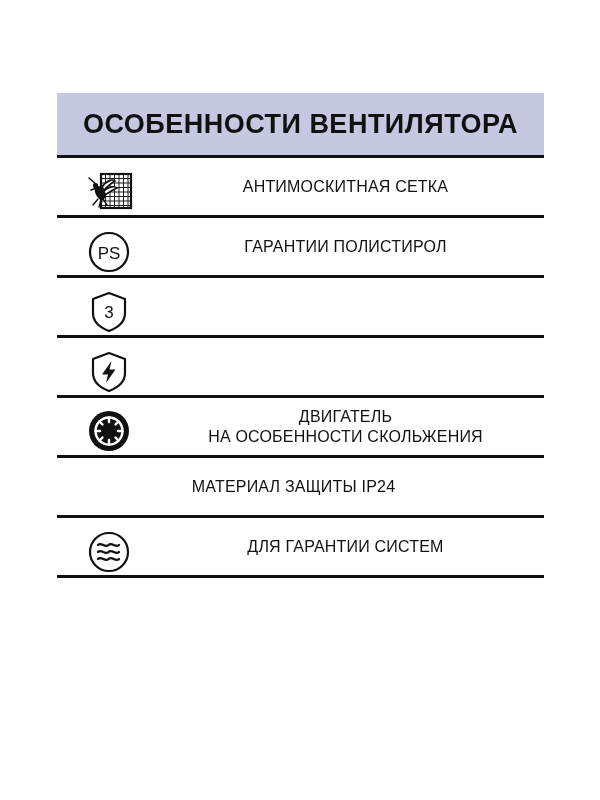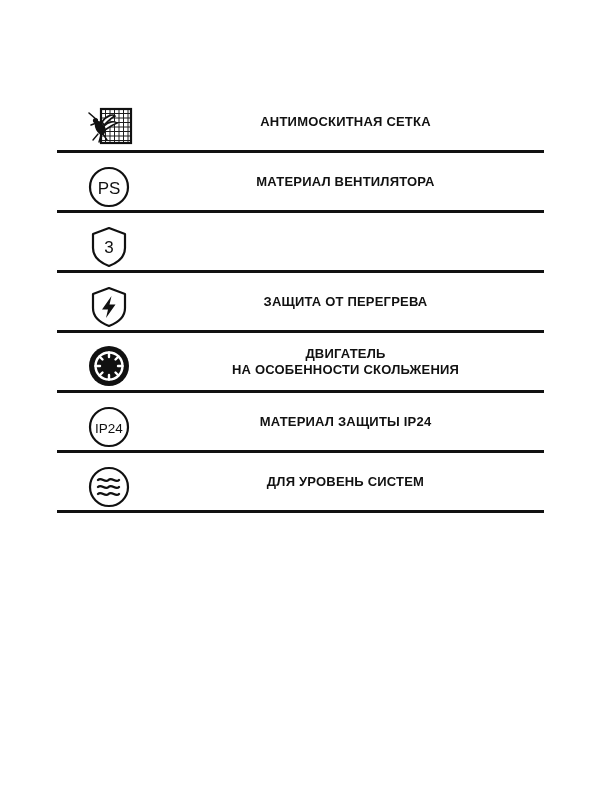--- a/index.html
+++ b/index.html
@@ -68,22 +68,22 @@
     justify-content: center;
   }
   .label-cell {
     flex: 1 1 auto;
     display: flex;
     align-items: center;
     justify-content: center;
     padding: 6px 14px 6px 0;
   }
   .feature-label {
-    font-size: 13px;
-    font-weight: bold;
+    font-size: 16px;
+    font-weight: normal;
     letter-spacing: 0.2px;
     color: #111111;
     text-align: center;
     line-height: 1.22;
     white-space: pre-line;
   }
 
   .icon-svg {
     display: block;
   }
@@ -92,20 +92,23 @@
     font-weight: normal;
     fill: #111111;
   }
 </style>
 </head>
 <body>
 
 <div class="sheet">
   <div class="panel">
 
+    <div class="panel-header">
+      <div class="panel-header-title">ОСОБЕННОСТИ ВЕНТИЛЯТОРА</div>
+    </div>
 
     <div class="feature-row">
       <div class="icon-cell">
         <svg class="icon-svg" width="52" height="46" viewBox="0 0 52 46">
           <rect x="18" y="5" width="30" height="34" fill="none" stroke="#111" stroke-width="2.2"></rect>
           <g stroke="#111" stroke-width="1" opacity="0.95">
             <line x1="22.5" y1="5" x2="22.5" y2="39"></line>
             <line x1="27" y1="5" x2="27" y2="39"></line>
             <line x1="31.5" y1="5" x2="31.5" y2="39"></line>
             <line x1="36" y1="5" x2="36" y2="39"></line>
@@ -135,42 +138,39 @@
     </div>
 
     <div class="feature-row">
       <div class="icon-cell">
         <svg class="icon-svg" width="50" height="46" viewBox="0 0 50 46">
           <circle cx="25" cy="23" r="19" fill="none" stroke="#111" stroke-width="2.2"></circle>
           <text class="icon-text" x="25" y="30" font-size="17" text-anchor="middle">PS</text>
         </svg>
       </div>
       <div class="label-cell">
-        <div class="feature-label">МАТЕРИАЛ ВЕНТИЛЯТОРА</div>
+        <div class="feature-label">ГАРАНТИИ ПОЛИСТИРОЛ</div>
       </div>
     </div>
 
     <div class="feature-row">
       <div class="icon-cell">
         <svg class="icon-svg" width="44" height="46" viewBox="0 0 44 46">
           <path d="M22 4 L38 10 V24 C38 33 30 39 22 42 C14 39 6 33 6 24 V10 Z" fill="none" stroke="#111" stroke-width="2.2" stroke-linejoin="round"></path>
           <text class="icon-text" x="22" y="29" font-size="17" text-anchor="middle">3</text>
         </svg>
       </div>
     </div>
 
     <div class="feature-row">
       <div class="icon-cell">
         <svg class="icon-svg" width="44" height="46" viewBox="0 0 44 46">
           <path d="M22 4 L38 10 V24 C38 33 30 39 22 42 C14 39 6 33 6 24 V10 Z" fill="none" stroke="#111" stroke-width="2.2" stroke-linejoin="round"></path>
           <path d="M24.5 12 L15 25.5 H21 L19 34 L28.5 20.5 H22.5 Z" fill="#111"></path>
         </svg>
-      </div>
-      <div class="label-cell">
-        <div class="feature-label">ЗАЩИТА ОТ ПЕРЕГРЕВА</div>
       </div>
     </div>
 
     <div class="feature-row">
       <div class="icon-cell">
         <svg class="icon-svg" width="50" height="48" viewBox="0 0 50 48">
           <circle cx="25" cy="24" r="20" fill="#111"></circle>
           <circle cx="25" cy="24" r="13.5" fill="none" stroke="#fff" stroke-width="2.4"></circle>
           <g stroke="#fff" stroke-width="2.4" stroke-linecap="round">
             <line x1="25" y1="10.5" x2="25" y2="15"></line>
@@ -184,41 +184,35 @@
           </g>
         </svg>
       </div>
       <div class="label-cell">
         <div class="feature-label">ДВИГАТЕЛЬ
 НА ОСОБЕННОСТИ СКОЛЬЖЕНИЯ</div>
       </div>
     </div>
 
     <div class="feature-row">
-      <div class="icon-cell">
-        <svg class="icon-svg" width="52" height="46" viewBox="0 0 52 46">
-          <circle cx="26" cy="23" r="19" fill="none" stroke="#111" stroke-width="2.2"></circle>
-          <text class="icon-text" x="26" y="28.5" font-size="13.5" text-anchor="middle">IP24</text>
-        </svg>
-      </div>
       <div class="label-cell">
         <div class="feature-label">МАТЕРИАЛ ЗАЩИТЫ IP24</div>
       </div>
     </div>
 
     <div class="feature-row">
       <div class="icon-cell">
         <svg class="icon-svg" width="50" height="46" viewBox="0 0 50 46">
           <circle cx="25" cy="23" r="19" fill="none" stroke="#111" stroke-width="2.2"></circle>
           <g fill="none" stroke="#111" stroke-width="2.4" stroke-linecap="round">
             <path d="M14 16 C17.5 12.5, 21 19.5, 24.5 16 C28 12.5, 31.5 19.5, 35 16"></path>
             <path d="M14 23 C17.5 19.5, 21 26.5, 24.5 23 C28 19.5, 31.5 26.5, 35 23"></path>
             <path d="M14 30 C17.5 26.5, 21 33.5, 24.5 30 C28 26.5, 31.5 33.5, 35 30"></path>
           </g>
         </svg>
       </div>
       <div class="label-cell">
-        <div class="feature-label">ДЛЯ УРОВЕНЬ СИСТЕМ</div>
+        <div class="feature-label">ДЛЯ ГАРАНТИИ СИСТЕМ</div>
       </div>
     </div>
 
   </div>
 </div>
 
 </body></html>

